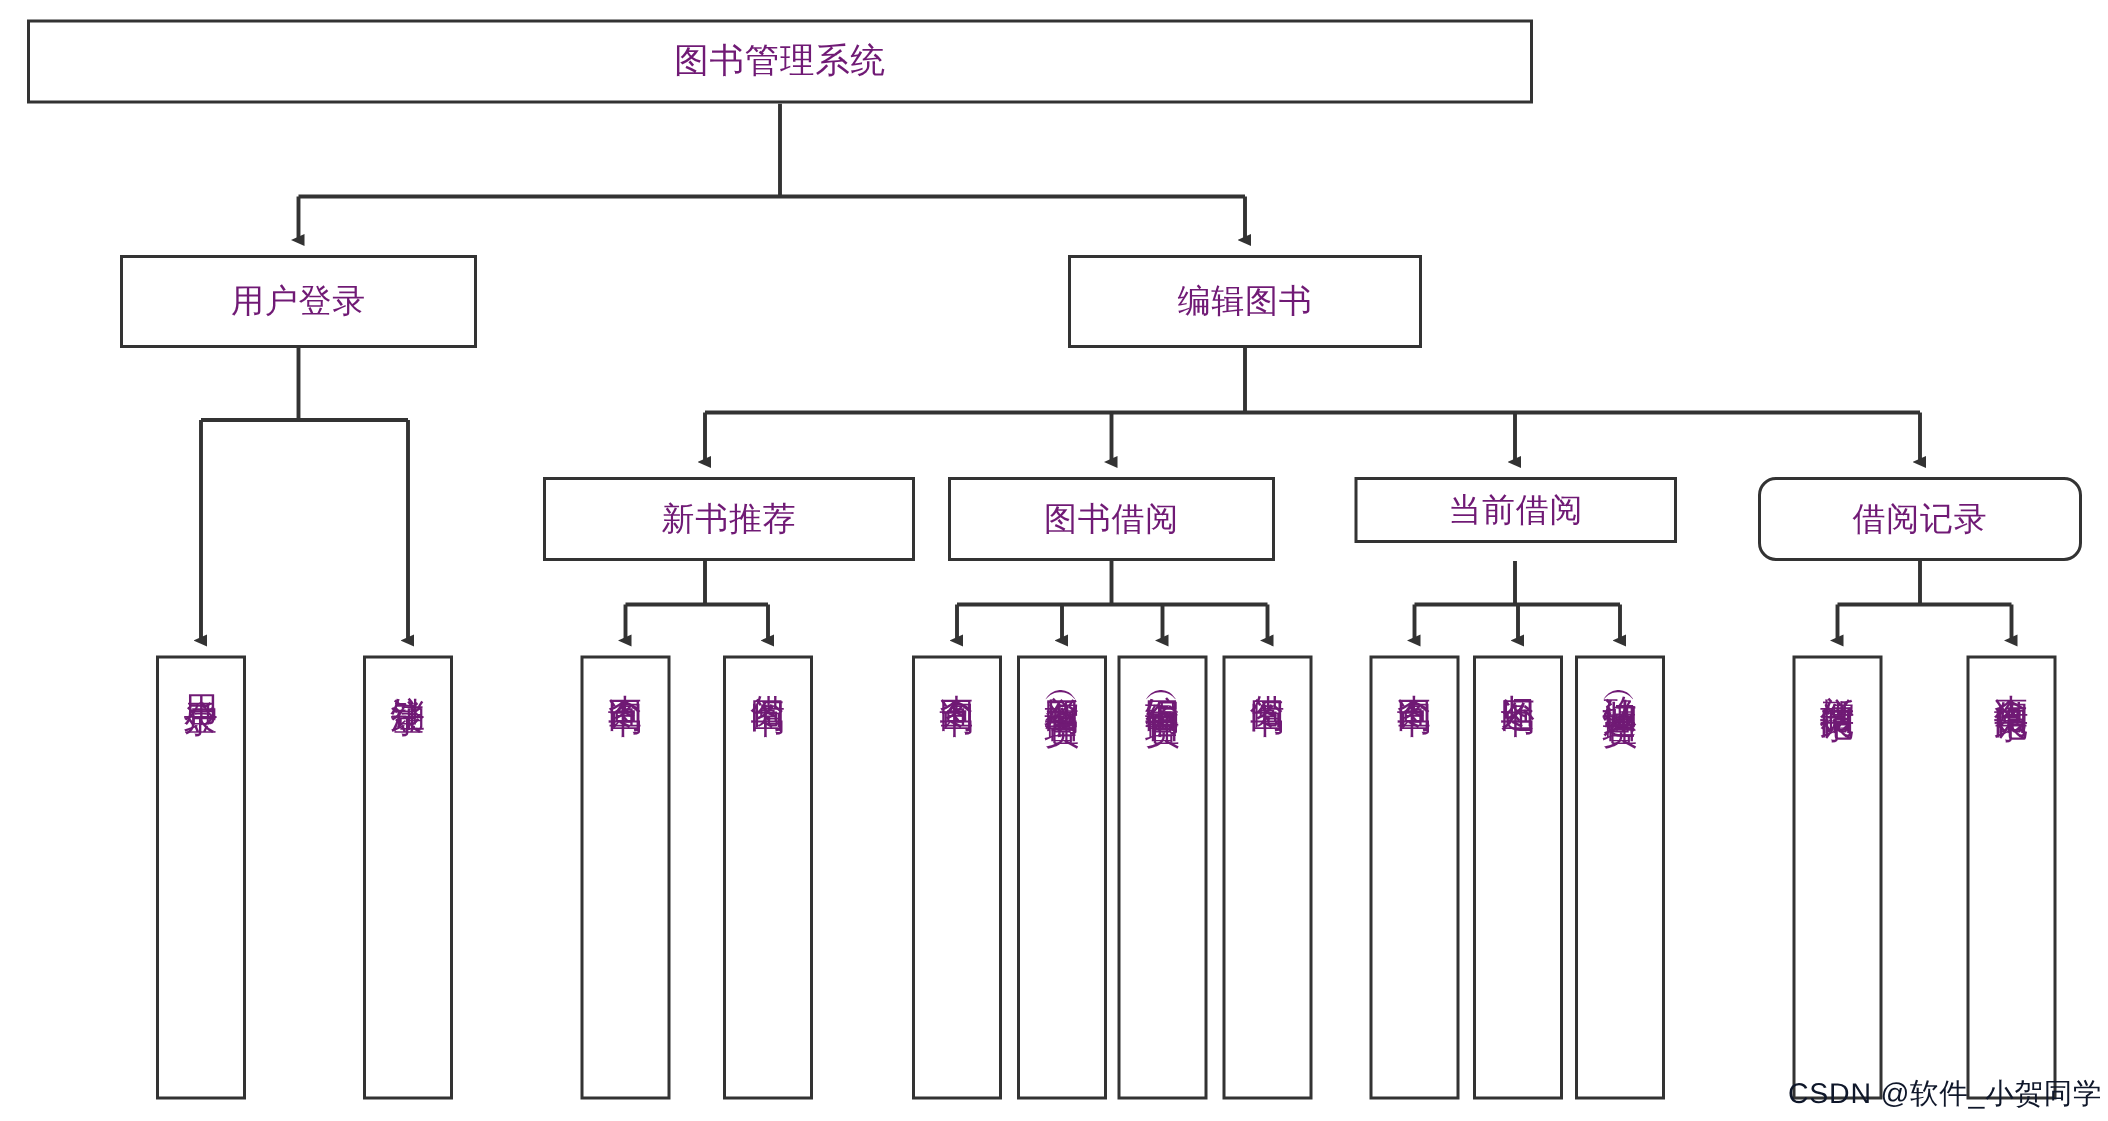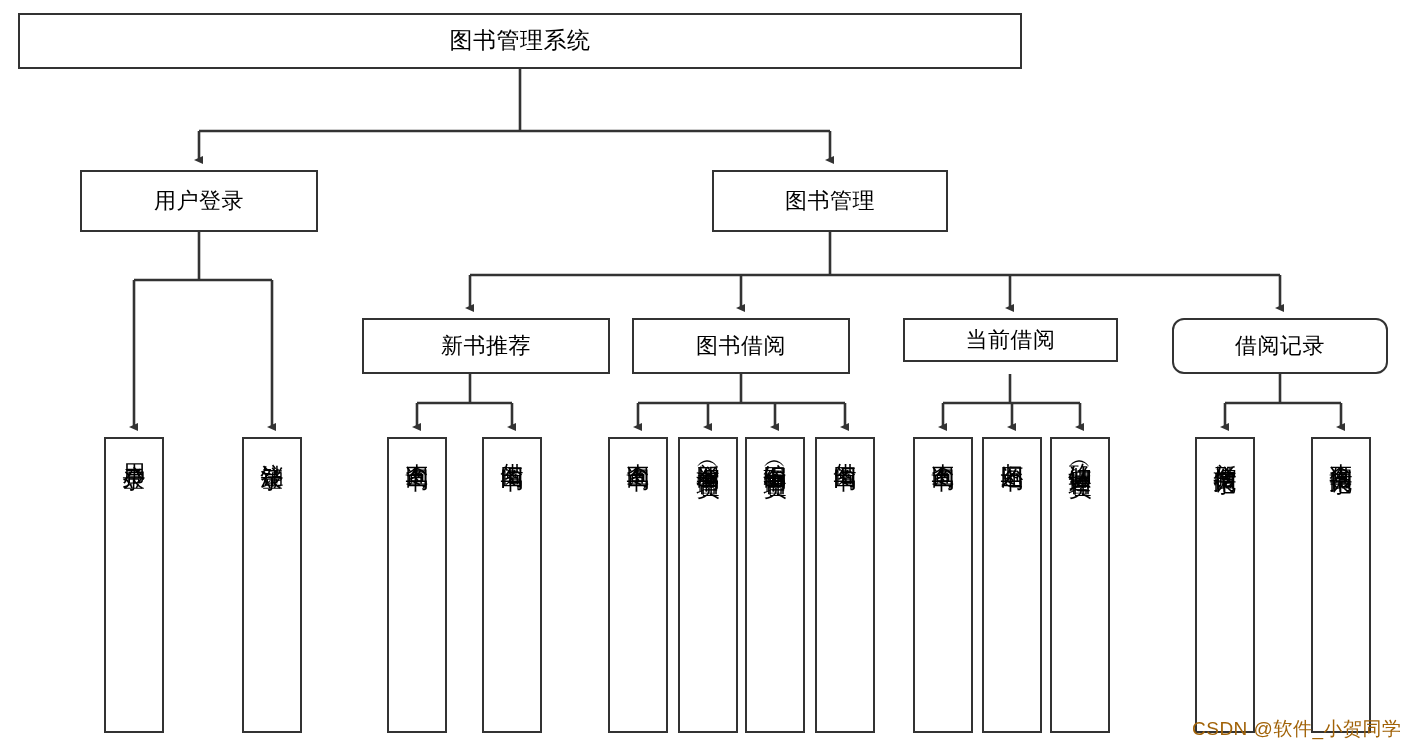--- a/index.html
+++ b/index.html
@@ -26,21 +26,21 @@
     pointer-events: none;
   }
   .node {
     position: absolute;
     box-sizing: border-box;
     background: #ffffff;
     border: 2px solid #333333;
     display: flex;
     align-items: center;
     justify-content: center;
-    color: #000000;
+    color: #701a75;
   }
   .node .label {
     display: block;
     text-align: center;
     line-height: 1.18;
     letter-spacing: 0.5px;
   }
   .node.horiz .label {
     writing-mode: horizontal-tb;
     font-size: 22px;
@@ -53,21 +53,21 @@
     writing-mode: vertical-rl;
     text-orientation: upright;
     font-size: 23px;
     line-height: 1.08;
     letter-spacing: 2px;
     margin: 0 auto;
   }
   .node.root .label { font-size: 23px; }
   .watermark {
     position: absolute;
-    color: #a16207;
+    color: #0f172a;
     font-size: 19px;
     white-space: nowrap;
     letter-spacing: 0.5px;
   }
 </style>
 </head>
 <body>
 
 <div id="canvas">
 
@@ -128,21 +128,21 @@
   </svg>
 
   <div class="node horiz root" style="left:18px; top:13px; width:1004px; height:56px;">
     <span class="label">图书管理系统</span>
   </div>
 
   <div class="node horiz" style="left:80px; top:170px; width:238px; height:62px;">
     <span class="label">用户登录</span>
   </div>
   <div class="node horiz" style="left:712px; top:170px; width:236px; height:62px;">
-    <span class="label">图书管理</span>
+    <span class="label">编辑图书</span>
   </div>
 
   <div class="node horiz" style="left:362px; top:318px; width:248px; height:56px;">
     <span class="label">新书推荐</span>
   </div>
   <div class="node horiz" style="left:632px; top:318px; width:218px; height:56px;">
     <span class="label">图书借阅</span>
   </div>
   <div class="node horiz" style="left:903px; top:318px; width:215px; height:44px;">
     <span class="label">当前借阅</span>

